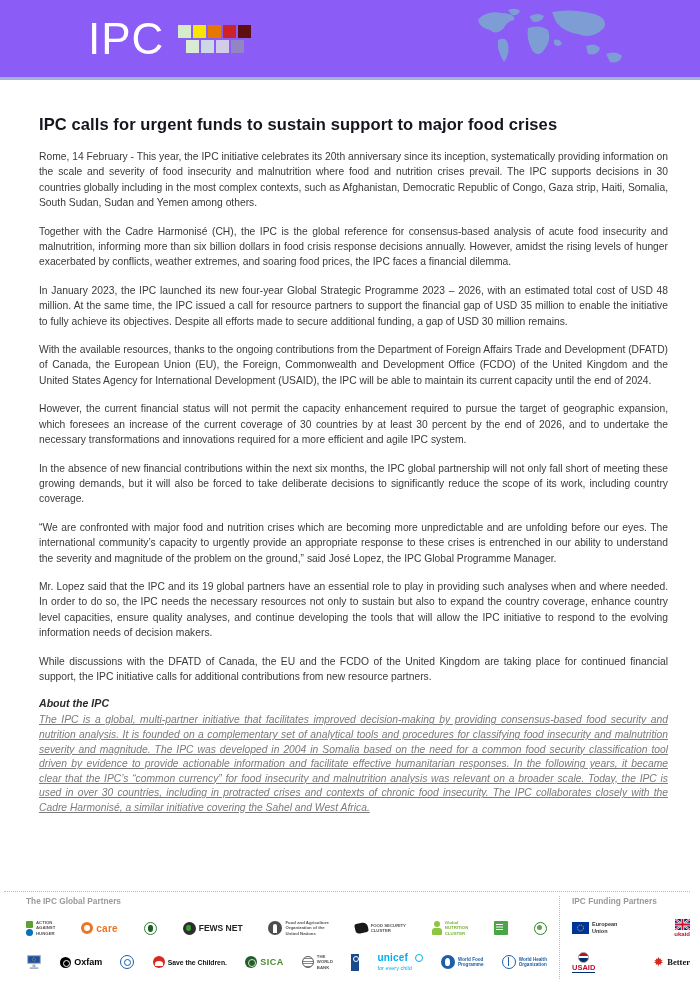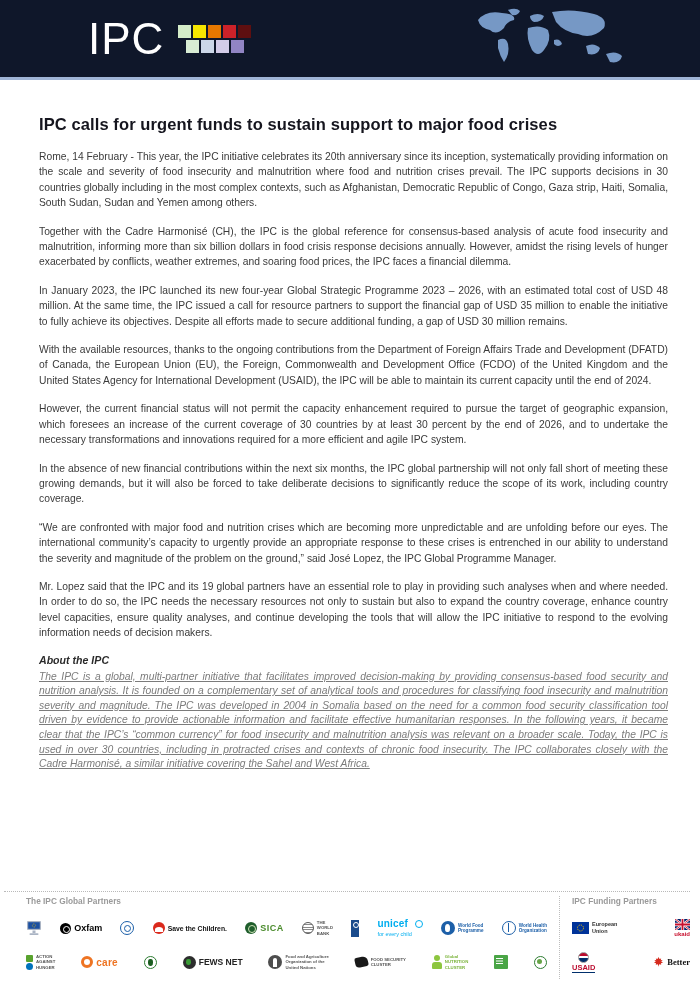--- a/index.html
+++ b/index.html
@@ -4,21 +4,21 @@
 <style>
   * { margin:0; padding:0; box-sizing:border-box; }
   body { background:#e8e8e8; font-family:"Liberation Sans", sans-serif; }
   .page {
     width:700px; height:989px; background:#fff; margin:0 auto;
     position:relative; overflow:hidden; display:flex; flex-direction:column;
   }
 
   
   .banner {
-    height:80px; background:#0f172a; border-bottom:3px solid #9fb4d6;
+    height:80px; background:#8b5cf6; border-bottom:3px solid #9fb4d6;
     position:relative; flex:0 0 auto; overflow:hidden;
   }
   .banner-inner { position:absolute; left:88px; top:17px; display:flex; align-items:center; }
   .ipc-word {
     color:#fff; font-size:44px; font-weight:300; letter-spacing:1px; line-height:44px;
     font-family:"Liberation Sans", sans-serif;
   }
   .squares { margin-left:14px; display:flex; flex-direction:column; gap:2px; }
   .sq-row { display:flex; gap:2px; }
   .sq-row.bottom { margin-left:8px; }
@@ -159,30 +159,80 @@
   <main class="content">
     <h1 class="article-title">IPC calls for urgent funds to sustain support to major food crises</h1>
     <p class="body-p">Rome, 14 February - This year, the IPC initiative celebrates its 20th anniversary since its inception, systematically providing information on the scale and severity of food insecurity and malnutrition where food and nutrition crises prevail. The IPC supports decisions in 30 countries globally including in the most complex contexts, such as Afghanistan, Democratic Republic of Congo, Gaza strip, Haiti, Somalia, South Sudan, Sudan and Yemen among others.</p>
     <p class="body-p">Together with the Cadre Harmonisé (CH), the IPC is the global reference for consensus-based analysis of acute food insecurity and malnutrition, informing more than six billion dollars in food crisis response decisions annually.  However, amidst the rising levels of hunger exacerbated by conflicts, weather extremes, and soaring food prices, the IPC faces a financial dilemma.</p>
     <p class="body-p">In January 2023, the IPC launched its new four-year Global Strategic Programme 2023 – 2026, with an estimated total cost of USD 48 million. At the same time, the IPC issued a call for resource partners to support the financial gap of USD 35 million to enable the initiative to fully achieve its objectives. Despite all efforts made to secure additional funding, a gap of USD 30 million remains.</p>
     <p class="body-p">With the available resources, thanks to the ongoing contributions from the Department of Foreign Affairs Trade and Development (DFATD) of Canada, the European Union (EU),  the Foreign, Commonwealth and Development Office (FCDO) of the United Kingdom and the United States Agency for International Development (USAID), the IPC will be able to maintain its current capacity until the end of 2024.</p>
     <p class="body-p">However, the current financial status will not permit the capacity enhancement required to pursue the target of geographic expansion, which foresees an increase of the current coverage of 30 countries by at least 30 percent by the end of 2026, and to undertake the necessary transformations and innovations required for a more efficient and agile IPC system.</p>
     <p class="body-p">In the absence of new financial contributions within the next six months, the IPC global partnership will not only fall short of meeting these growing demands, but it will also be forced to take deliberate decisions to significantly reduce the scope of its work, including country coverage.</p>
     <p class="body-p">“We are confronted with major food and nutrition crises which are becoming more unpredictable and are unfolding before our eyes. The international community’s capacity to urgently provide an appropriate response to these crises is entrenched in our ability to understand the severity and magnitude of the problem on the ground,” said José Lopez, the IPC Global Programme Manager.</p>
     <p class="body-p">Mr. Lopez said that the IPC and its 19 global partners have an essential role to play in providing such analyses when and where needed. In order to do so, the IPC needs the necessary resources not only to sustain but also to expand the country coverage, enhance country level capacities, ensure quality analyses, and continue developing the tools that will allow the IPC initiative to respond to the evolving information needs of decision makers.</p>
+    <p class="body-p">While discussions with the DFATD of Canada, the EU and the FCDO of the United Kingdom are taking place for continued financial support, the IPC initiative calls for additional contributions from new resource partners.</p>
     <h2 class="about-h">About the IPC</h2>
     <p class="about-p">The IPC is a global, multi-partner initiative that facilitates improved decision-making by providing consensus-based food security and nutrition analysis. It is founded on a complementary set of analytical tools and procedures for classifying food insecurity and malnutrition severity and magnitude. The IPC was developed in 2004 in Somalia based on the need for a common food security classification tool driven by evidence to provide actionable information and facilitate effective humanitarian responses. In the following years, it became clear that the IPC’s “common currency” for food insecurity and malnutrition analysis was relevant on a broader scale. Today, the IPC is used in over 30 countries, including in protracted crises and contexts of chronic food insecurity. The IPC collaborates closely with the Cadre Harmonisé, a similar initiative covering the Sahel and West Africa.</p>
   </main>
 
   <footer>
     <div class="sep"></div>
     <div class="footer-cols">
 
       <div class="gp">
         <div class="f-label">The IPC Global Partners</div>
+
+        <div class="lrow">
+          <span class="lg">
+            <span class="ic aah-ic">
+                <i class="a1"></i>
+                <i class="a2"></i>
+              </span>
+            <span class="lt">ACTION
+AGAINST
+HUNGER</span>
+          </span>
+          <span class="lg">
+            <span class="ic care-ic"></span>
+            <span class="care-t">care</span>
+          </span>
+          <span class="lg">
+            <span class="ic afr-ic"></span>
+          </span>
+          <span class="lg">
+            <span class="ic fews-ic"></span>
+            <span class="fews-t">FEWS NET</span>
+          </span>
+          <span class="lg">
+            <span class="ic fao-ic"></span>
+            <span class="lt">Food and Agriculture
+Organization of the
+United Nations</span>
+          </span>
+          <span class="lg">
+            <span class="ic fsc-ic"></span>
+            <span class="lt">FOOD SECURITY
+CLUSTER</span>
+          </span>
+          <span class="lg">
+            <span class="ic gnc-ic">
+                <i></i>
+                <b></b>
+              </span>
+            <span class="lt gnc-t">Global
+NUTRITION
+CLUSTER</span>
+          </span>
+          <span class="lg">
+            <span class="ic igad-ic"></span>
+          </span>
+          <span class="lg">
+            <span class="ic grn2-ic"></span>
+          </span>
+        </div>
 
         <div class="lrow">
           <span class="lg">
             <svg class="ic" width="16" height="15" viewBox="0 0 16 15">
               <rect x="1" y="0" width="14" height="9" rx="1" fill="#aab4c4"></rect>
               <rect x="2.2" y="1.2" width="11.6" height="6.6" fill="#1b4fa0"></rect>
               <circle cx="8" cy="4.5" r="1.6" fill="none" stroke="#ffcc00" stroke-width="0.7" stroke-dasharray="0.7 0.8"></circle>
               <rect x="6.5" y="9.5" width="3" height="2.5" fill="#aab4c4"></rect>
               <rect x="3.5" y="12.2" width="9" height="1.8" rx="0.8" fill="#aab4c4"></rect>
             </svg>
@@ -220,69 +270,20 @@
           </span>
           <span class="lg">
             <span class="ic wfp-ic"></span>
             <span class="lt wfp-t">World Food
 Programme</span>
           </span>
           <span class="lg">
             <span class="ic who-ic"></span>
             <span class="lt who-t">World Health
 Organization</span>
-          </span>
-        </div>
-
-        <div class="lrow">
-          <span class="lg">
-            <span class="ic aah-ic">
-                <i class="a1"></i>
-                <i class="a2"></i>
-              </span>
-            <span class="lt">ACTION
-AGAINST
-HUNGER</span>
-          </span>
-          <span class="lg">
-            <span class="ic care-ic"></span>
-            <span class="care-t">care</span>
-          </span>
-          <span class="lg">
-            <span class="ic afr-ic"></span>
-          </span>
-          <span class="lg">
-            <span class="ic fews-ic"></span>
-            <span class="fews-t">FEWS NET</span>
-          </span>
-          <span class="lg">
-            <span class="ic fao-ic"></span>
-            <span class="lt">Food and Agriculture
-Organization of the
-United Nations</span>
-          </span>
-          <span class="lg">
-            <span class="ic fsc-ic"></span>
-            <span class="lt">FOOD SECURITY
-CLUSTER</span>
-          </span>
-          <span class="lg">
-            <span class="ic gnc-ic">
-                <i></i>
-                <b></b>
-              </span>
-            <span class="lt gnc-t">Global
-NUTRITION
-CLUSTER</span>
-          </span>
-          <span class="lg">
-            <span class="ic igad-ic"></span>
-          </span>
-          <span class="lg">
-            <span class="ic grn2-ic"></span>
           </span>
         </div>
       </div>
 
       <div class="vsep"></div>
 
       <div class="fp">
         <div class="f-label">IPC Funding Partners</div>
 
         <div class="lrow">

